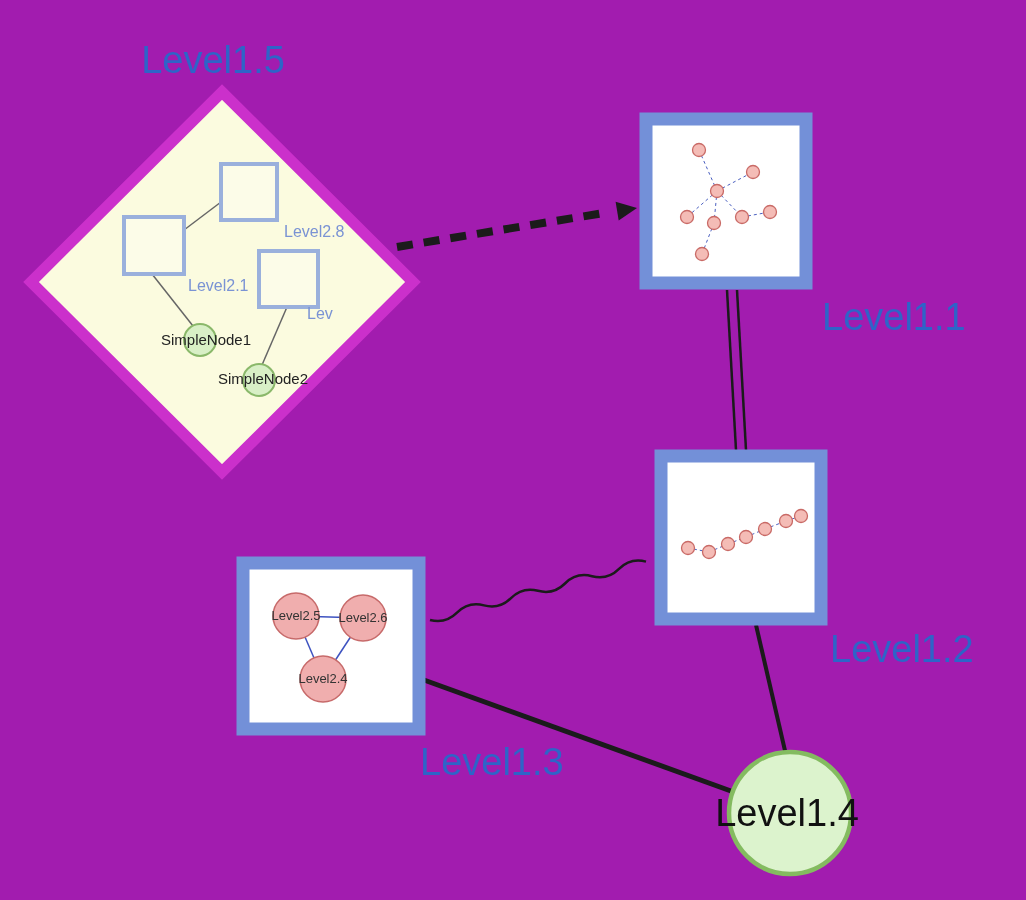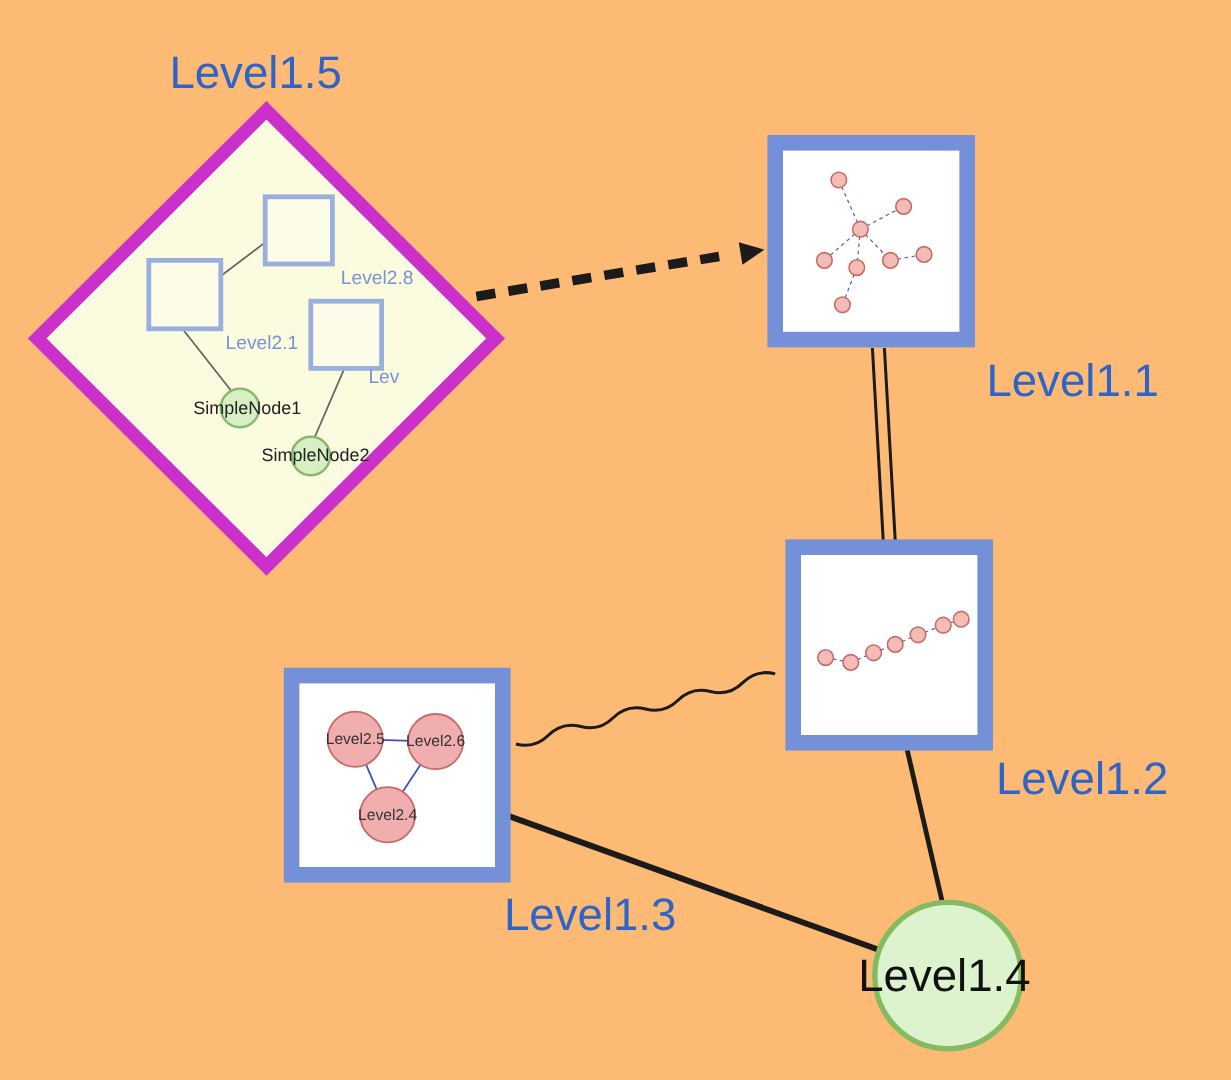--- a/index.html
+++ b/index.html
@@ -1,20 +1,20 @@
 <!DOCTYPE html>
 <html><head>
 <meta charset="utf-8">
 <style>
   html, body { margin: 0; padding: 0; background: #ffffff; }
   #stage {
     position: relative;
     width: 1026px;
     height: 900px;
-    background: #fdba74;
+    background: #a21caf;
     overflow: hidden;
     font-family: "Liberation Sans", sans-serif;
     text-align: center;
   }
   svg text { font-family: "Liberation Sans", sans-serif; }
 
   .big-label   { font-size: 38px; fill: #2e64c8; }
   .black-label { font-size: 38px; fill: #111111; }
   .sub-label   { font-size: 16px; fill: #7a93d4; }
   .simple-label{ font-size: 15px; fill: #222222; }

